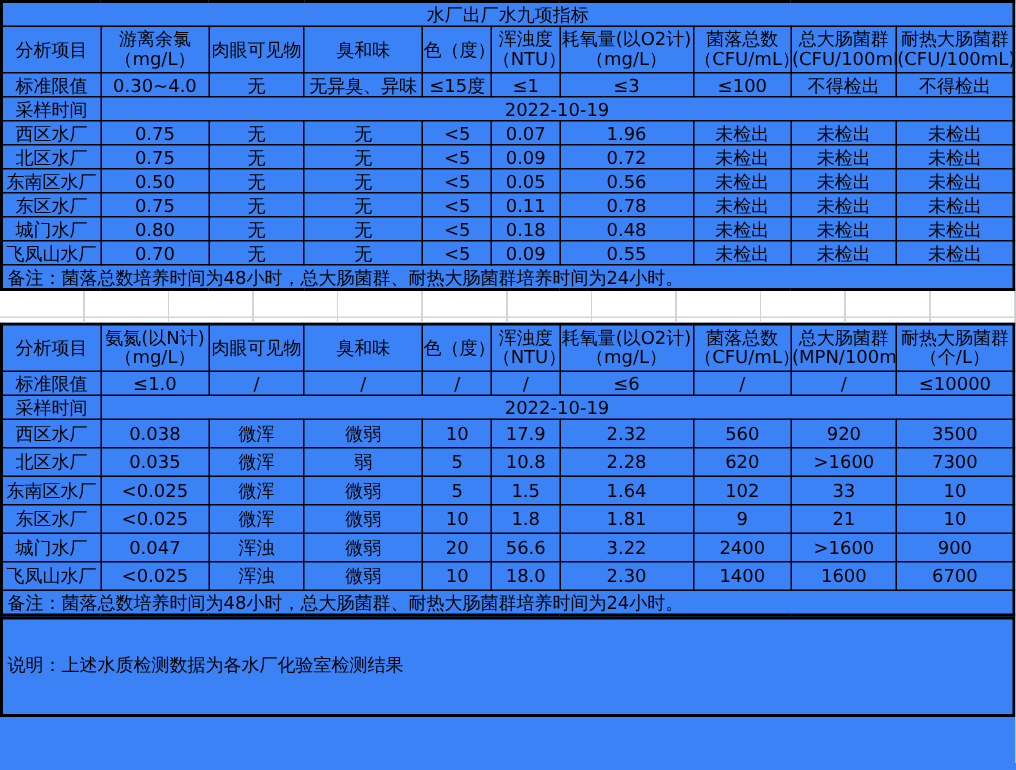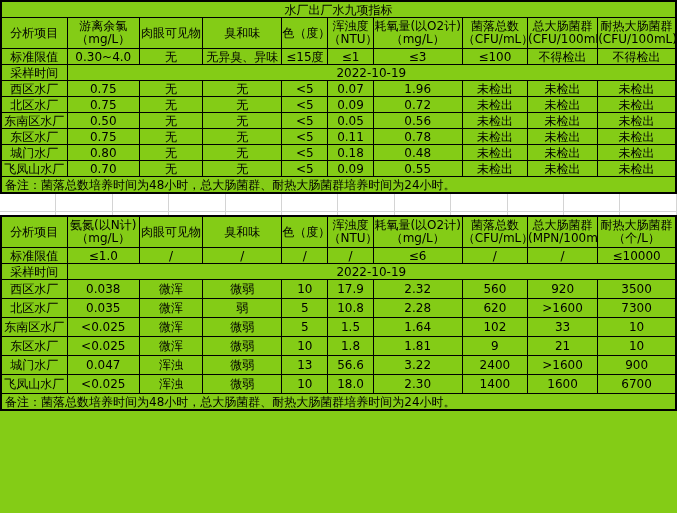--- a/index.html
+++ b/index.html
@@ -1,17 +1,17 @@
 <!DOCTYPE html>
 <html><head>
 <meta charset="utf-8">
 <style>
   html,body{margin:0;padding:0;background:#fff;}
   .sheet{
-    width:677px;height:513px;background:#84cc16;color:#000;
+    width:677px;height:513px;background:#3b82f6;color:#000;
     font-family:"DejaVu Sans","Liberation Sans",sans-serif;
     font-size:12px;position:relative;overflow:hidden;
   }
   table.grid{
     border-collapse:collapse;table-layout:fixed;width:677px;
     border:2px solid #000;
   }
   table.grid td{
     border:1px solid #000;text-align:center;vertical-align:middle;
     padding:0;overflow:hidden;white-space:nowrap;line-height:14px;
@@ -309,21 +309,21 @@
           <td>1.81</td>
           <td>9</td>
           <td>21</td>
           <td>10</td>
         </tr>
         <tr class="data-row">
           <td>城门水厂</td>
           <td>0.047</td>
           <td>浑浊</td>
           <td>微弱</td>
-          <td>13</td>
+          <td>20</td>
           <td>56.6</td>
           <td>3.22</td>
           <td>2400</td>
           <td>&gt;1600</td>
           <td>900</td>
         </tr>
         <tr class="data-row">
           <td>飞凤山水厂</td>
           <td>&lt;0.025</td>
           <td>浑浊</td>
@@ -334,14 +334,17 @@
           <td>1400</td>
           <td>1600</td>
           <td>6700</td>
         </tr>
         <tr class="remark-row">
           <td colspan="10">备注：菌落总数培养时间为48小时，总大肠菌群、耐热大肠菌群培养时间为24小时。</td>
         </tr>
       </tbody>
   </table>
 
+  <div class="note-box">
+    <span>说明：上述水质检测数据为各水厂化验室检测结果</span>
+  </div>
 
 </div>
 
 </body></html>

